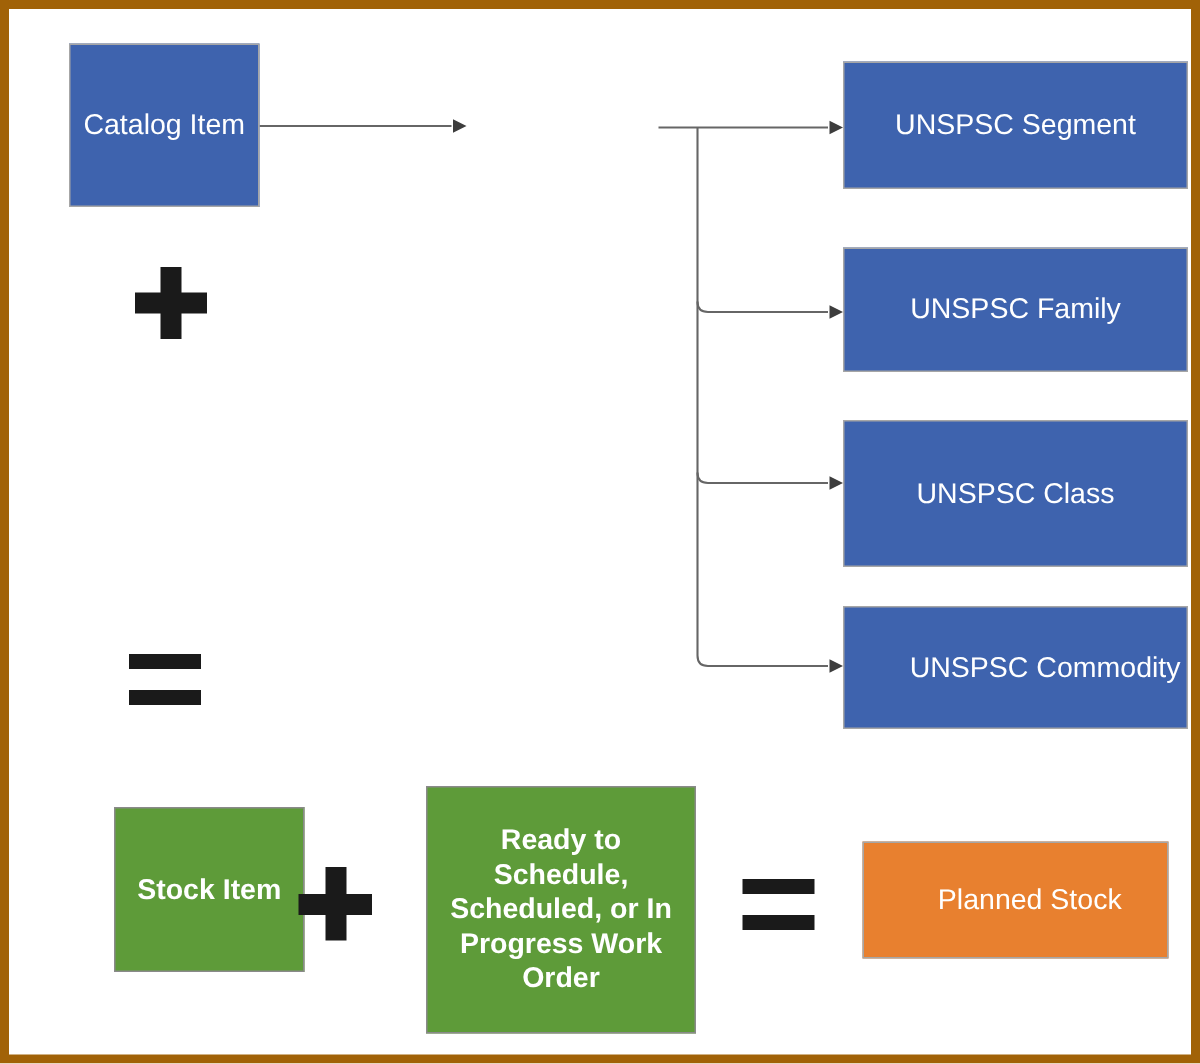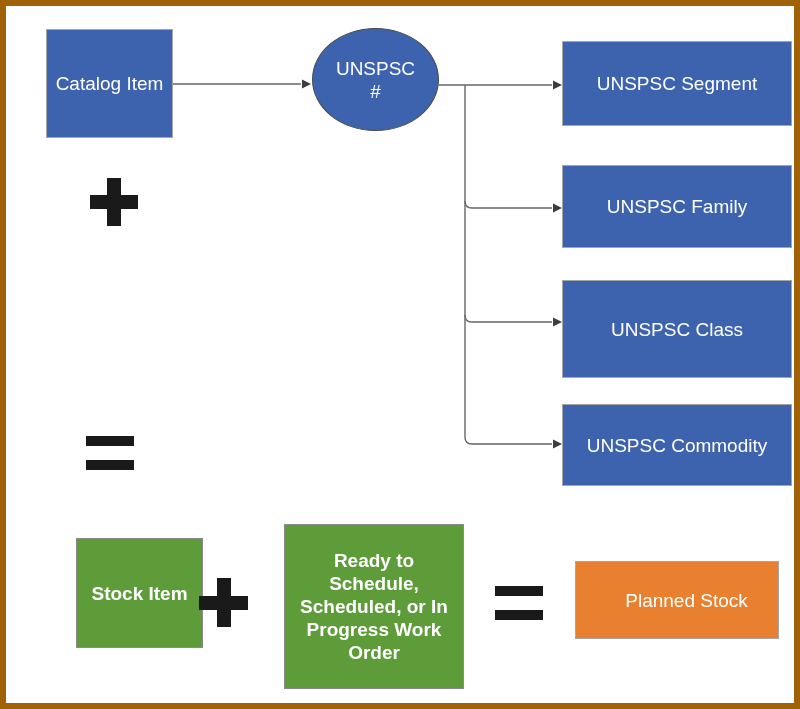--- a/index.html
+++ b/index.html
@@ -74,37 +74,34 @@
     <div class="vbar"></div>
     <div class="hbar"></div>
   </div>
 
 
   <div class="equals" style="left:80px;top:430px;width:48px;height:34px;">
     <div class="bar b1"></div>
     <div class="bar b2"></div>
   </div>
 
-  <div class="node blue circle" style="left:306px;top:22px;width:127px;height:103px;">
-    <span style="max-width:92px;display:inline-block;">UNSPSC #</span>
-  </div>
 
   <div class="node blue" style="left:556px;top:35px;width:230px;height:85px;">
     <span>UNSPSC Segment</span>
   </div>
 
   <div class="node blue" style="left:556px;top:159px;width:230px;height:83px;">
     <span>UNSPSC Family</span>
   </div>
 
   <div class="node blue" style="left:556px;top:274px;width:230px;height:98px;">
     <span>UNSPSC Class</span>
   </div>
 
-  <div class="node blue" style="left:556px;top:398px;width:230px;height:82px;">
+  <div class="node blue" style="left:556px;top:398px;width:230px;height:82px;justify-content:flex-end;">
     <span>UNSPSC Commodity</span>
   </div>
 
   <div class="node green" style="left:40px;top:532px;width:127px;height:110px;margin-left:30px;">
     <span>Stock Item</span>
   </div>
 
   <div class="plus" style="left:193px;top:572px;width:49px;height:49px;">
     <div class="vbar"></div>
     <div class="hbar"></div>

